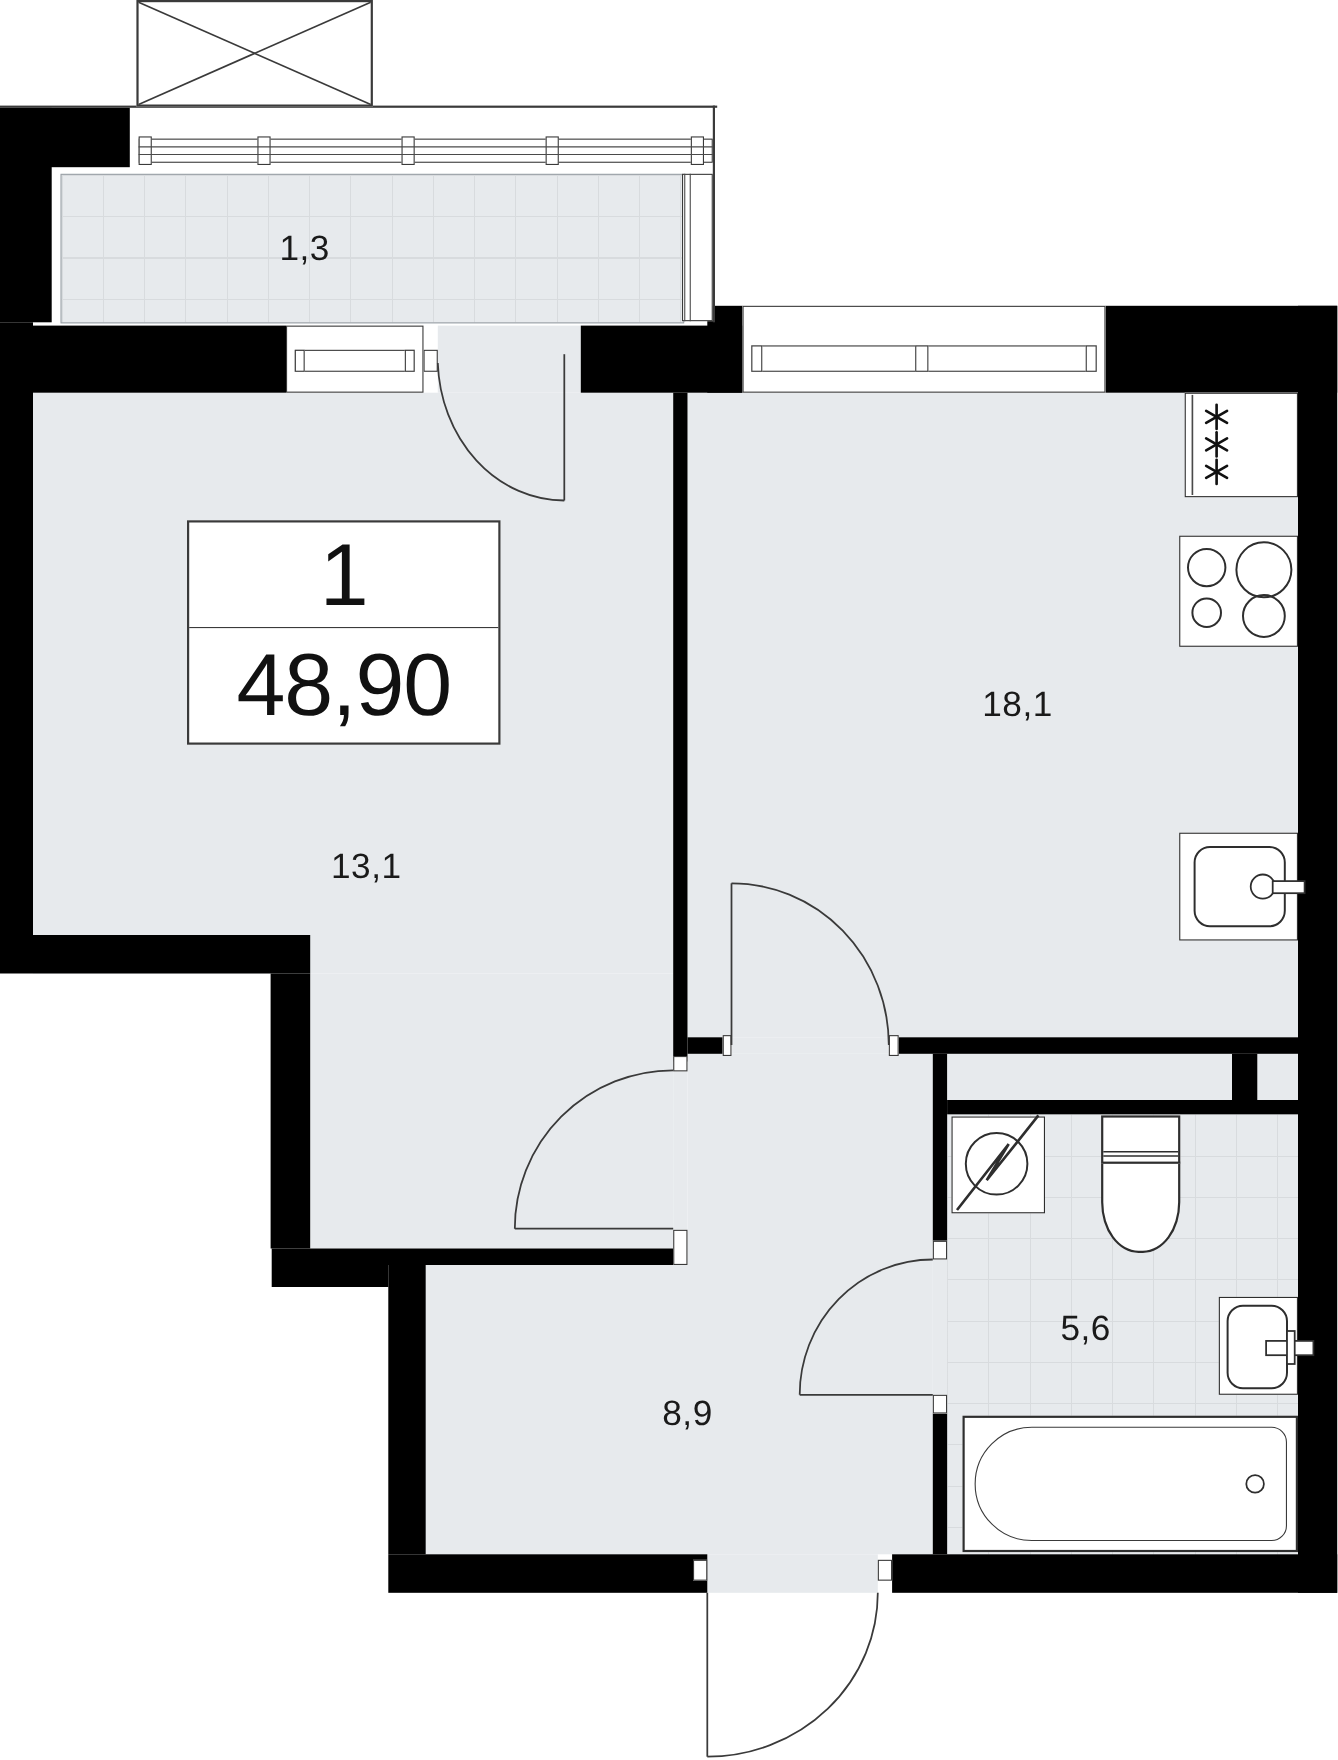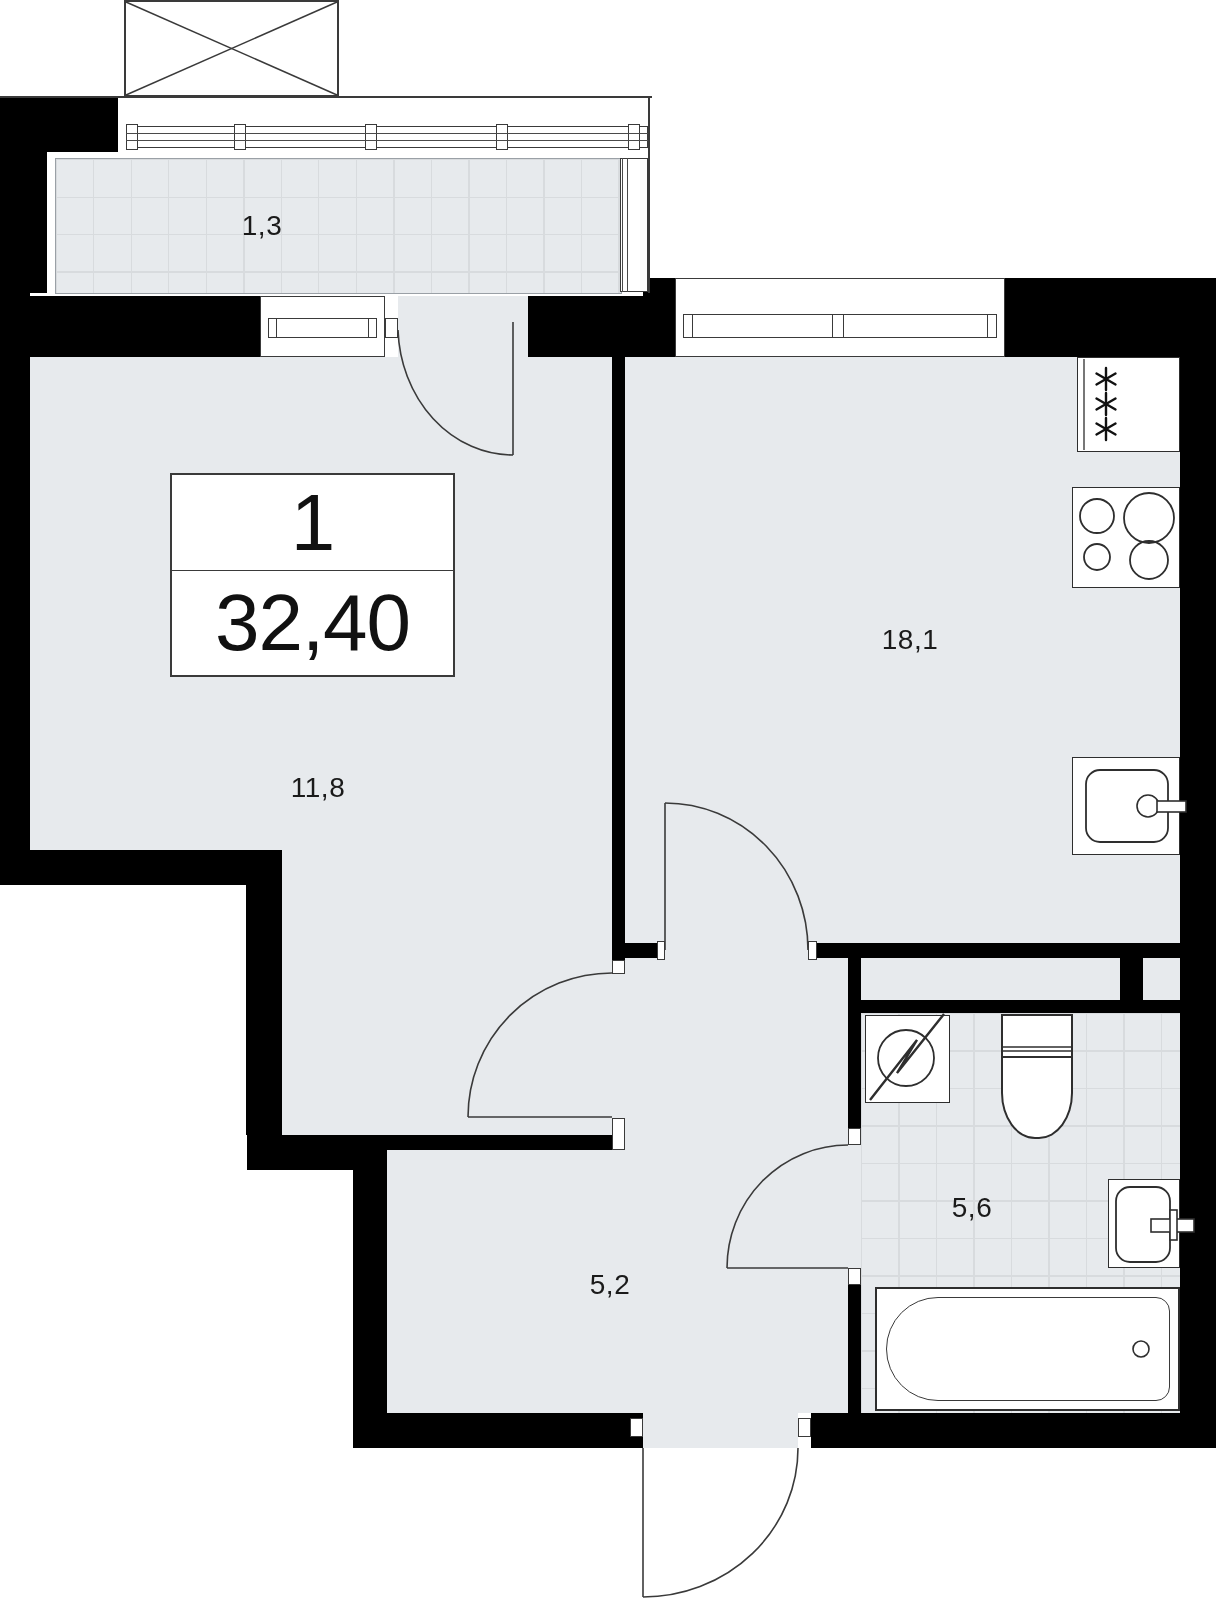--- a/index.html
+++ b/index.html
@@ -12,22 +12,22 @@
   .abs{position:absolute;box-sizing:border-box;}
   .wall{position:absolute;background:var(--wall);}
   .floor{position:absolute;background:var(--floor);}
   .tiles{position:absolute;background:
       repeating-linear-gradient(to right, var(--tile-line) 0 1px, transparent 1px 37.5px),
       repeating-linear-gradient(to bottom, var(--tile-line) 0 1px, transparent 1px 37.5px),
       var(--floor);}
   .fx{position:absolute;box-sizing:border-box;background:#fff;border:2px solid var(--stroke);}
   .cap{position:absolute;box-sizing:border-box;background:#fff;border:1.5px solid var(--line);}
   .thin{position:absolute;box-sizing:border-box;background:#fff;border:1.5px solid var(--line);}
-  .lbl{position:absolute;transform:translate(-50%,-50%);font-size:28px;color:var(--text);
-       white-space:nowrap;letter-spacing:0.5px;}
+  .lbl{position:absolute;transform:translate(-50%,-50%);font-size:32px;color:var(--text);
+       white-space:nowrap;letter-spacing:0.5px;margin-left:15px;}
   .infobox{position:absolute;left:170px;top:473px;width:285px;height:204px;background:#fff;
        border:2px solid var(--line);box-sizing:border-box;display:flex;flex-direction:column;}
   .infobox .cell{flex:1;display:flex;align-items:center;justify-content:center;
        font-size:80px;color:#111;letter-spacing:-1px;line-height:1;}
   .infobox .cell.top{border-bottom:1.5px solid var(--line);flex:0 0 95px;}
   svg.overlay{position:absolute;left:0;top:0;pointer-events:none;}
 </style>
 </head>
 <body>
 
@@ -197,22 +197,22 @@
       <rect x="1116" y="1187" width="54" height="75" rx="14" stroke-width="1.8"></rect>
       <rect x="1151" y="1219" width="43" height="13" fill="#ffffff" stroke-width="1.6"></rect>
       <rect x="1170" y="1210" width="7" height="30" fill="#ffffff" stroke-width="1.6"></rect>
     </g>
 
     <circle cx="1141" cy="1349" r="8" fill="#ffffff" stroke="#2e2e2e" stroke-width="1.6"></circle>
   </svg>
 
   <div class="lbl" style="left:262px;top:226px;">1,3</div>
   <div class="lbl" style="left:910px;top:640px;">18,1</div>
-  <div class="lbl" style="left:318px;top:788px;">11,8</div>
-  <div class="lbl" style="left:610px;top:1285px;">5,2</div>
+  <div class="lbl" style="left:318px;top:788px;">13,1</div>
+  <div class="lbl" style="left:610px;top:1285px;">8,9</div>
   <div class="lbl" style="left:972px;top:1208px;">5,6</div>
 
   <div class="infobox">
     <div class="cell top">1</div>
-    <div class="cell">32,40</div>
+    <div class="cell">48,90</div>
   </div>
 
 </div>
 
 </body></html>

